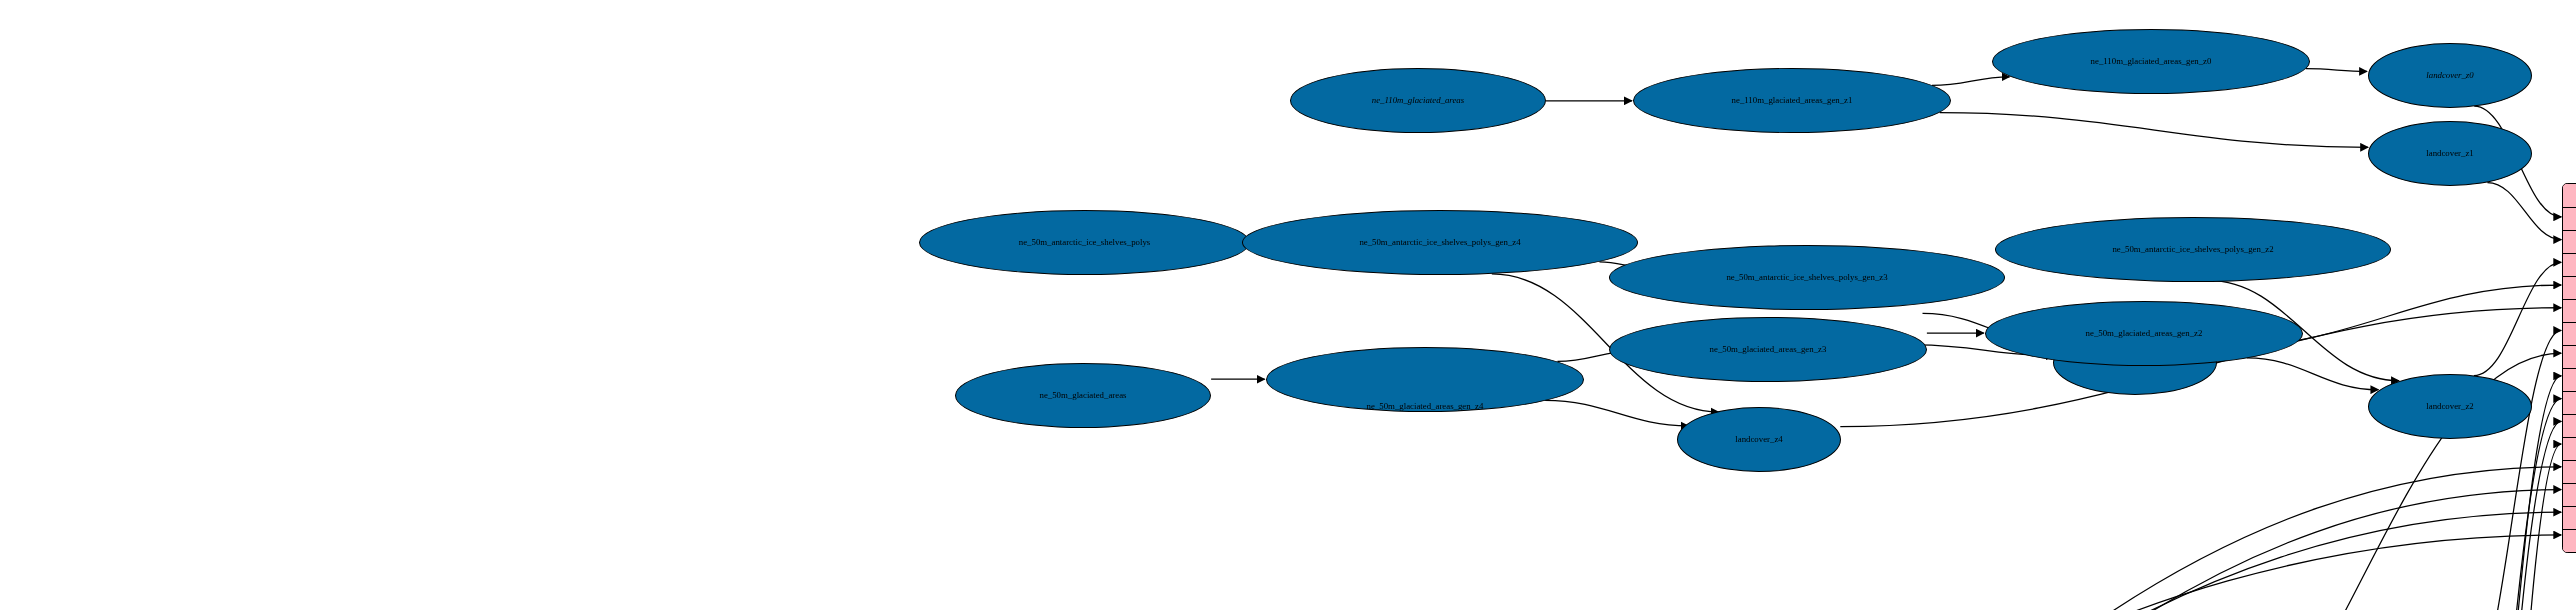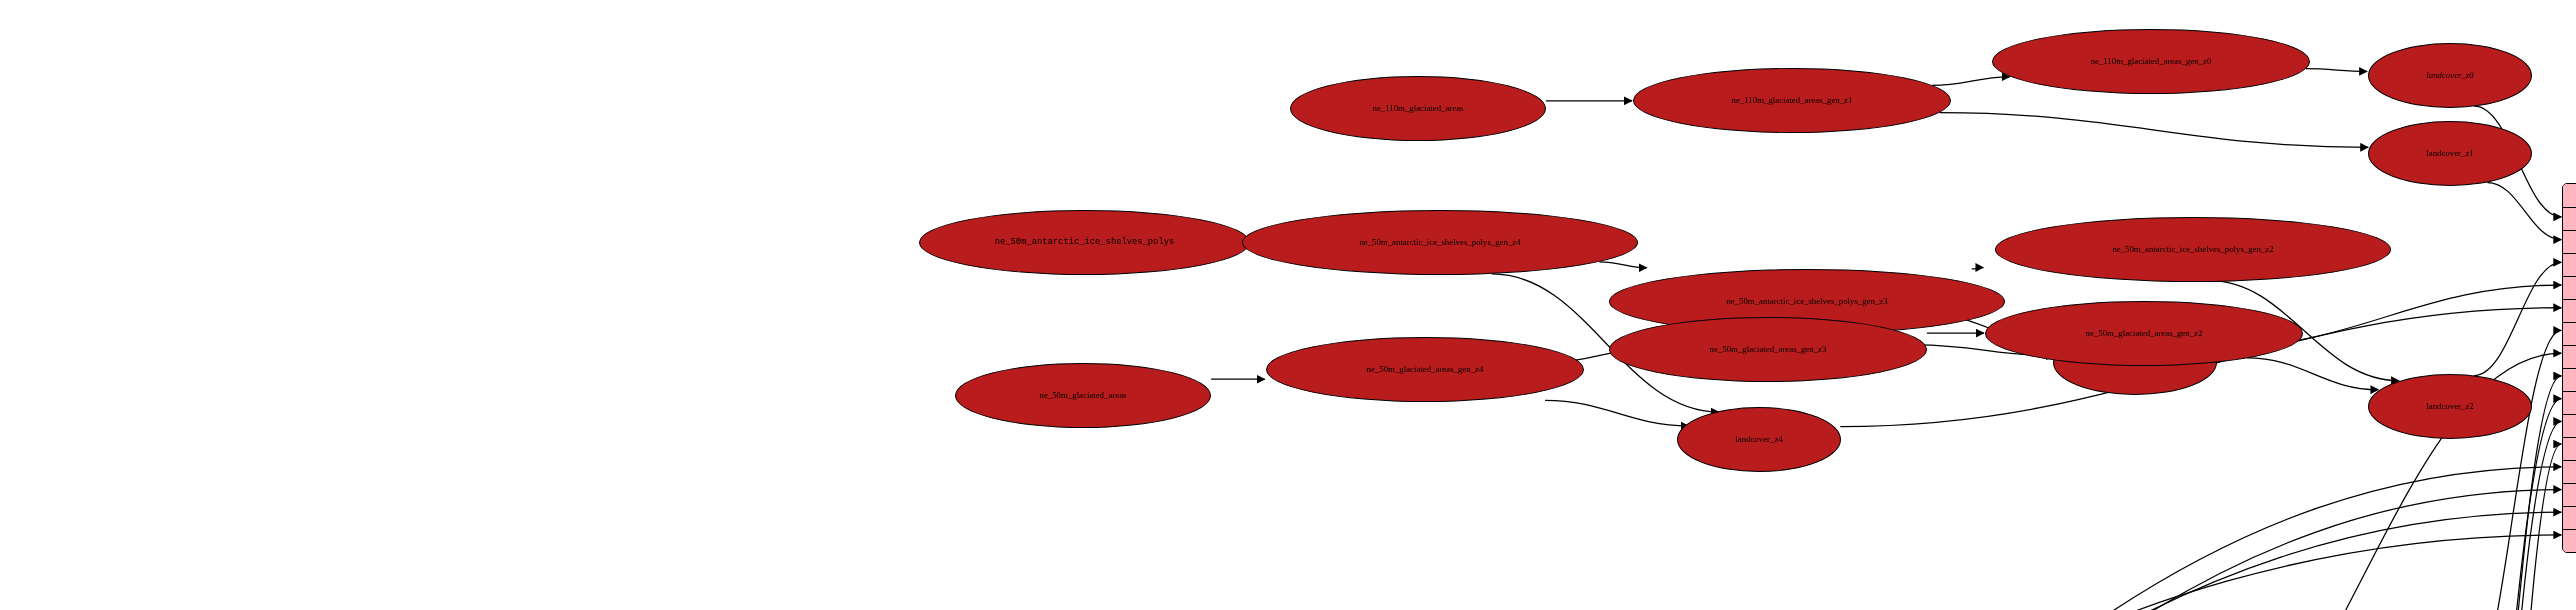--- a/index.html
+++ b/index.html
@@ -30,21 +30,21 @@
     left: 0;
     top: 0;
     width: 2576px;
     height: 611px;
   }
   .node {
     position: absolute;
     box-sizing: border-box;
     border: 0.8px solid #000000;
     border-radius: 50%;
-    background: #b91c1c;
+    background: #0369a1;
     display: flex;
     align-items: center;
     justify-content: center;
     text-align: center;
     color: #000000;
     font-size: 8.8px;
     line-height: 1;
     white-space: nowrap;
     font-family: "Liberation Serif", "DejaVu Serif", serif;
   }
@@ -133,57 +133,57 @@
         <path d="M 4059.2557421133415 1276.0885252088901 C 4106.725486111032 1276.0885252088901, 4124.8091981101525 1291.9514304712761, 4170.278942107843 1291.9514304712761" marker-end="url(#arrow)"></path>
         <path d="M 2721 1638 C 2775.18 1638, 2795.82 1638, 2848 1638" marker-end="url(#arrow)"></path>
         <path d="M 3408 1638 C 3453.36 1638, 3470.64 1638, 3514 1638" marker-end="url(#arrow)"></path>
         <path d="M 3293.375621125008 1591.9430626799494 C 3435.793601841812 1591.9430626799494, 3490.048070686308 1496.9322174812537, 3630.466051403112 1496.9322174812537" marker-end="url(#arrow)"></path>
         <path d="M 3880.155098142315 1583.71984972215 C 4027.944051437054 1583.71984972215, 4084.2446050731446 1359.423053438016, 4230.033558367883 1359.423053438016" marker-end="url(#arrow)"></path>
         <path d="M 4322.898065643771 1254.3058767571806 C 4397.280878073387 1254.3058767571806, 4425.617187570384 580.3500000000001, 4498 580.3500000000001" marker-end="url(#arrow)"></path>
         <path d="M 3797.7944944690944 1410.2311937222687 C 4092.7208067920747 1410.2311937222687, 4205.07368767702 620.2500000000001, 4498 620.2500000000001" marker-end="url(#arrow)"></path>
       </g>
   </svg>
   <div id="node-layer">
-      <div class="node" style="left: 1290px; top: 76px; width: 256px; height: 65px;">
+      <div class="node" style="left: 1290px; top: 68px; width: 256px; height: 65px; font-style: italic;">
         <span>ne_110m_glaciated_areas</span>
       </div>
       <div class="node" style="left: 1633px; top: 68px; width: 318px; height: 65px;">
         <span>ne_110m_glaciated_areas_gen_z1</span>
       </div>
       <div class="node" style="left: 1992px; top: 29px; width: 318px; height: 65px;">
         <span>ne_110m_glaciated_areas_gen_z0</span>
       </div>
       <div class="node" style="left: 2368px; top: 43px; width: 164px; height: 65px; font-style: italic;">
         <span>landcover_z0</span>
       </div>
       <div class="node" style="left: 2368px; top: 121px; width: 164px; height: 65px; text-align: right;">
         <span>landcover_z1</span>
       </div>
-      <div class="node" style="left: 919px; top: 210px; width: 331px; height: 65px; font-family: Liberation Mono, monospace;">
+      <div class="node" style="left: 919px; top: 210px; width: 331px; height: 65px;">
         <span>ne_50m_antarctic_ice_shelves_polys</span>
       </div>
       <div class="node" style="left: 1242px; top: 210px; width: 396px; height: 65px;">
         <span>ne_50m_antarctic_ice_shelves_polys_gen_z4</span>
       </div>
-      <div class="node" style="left: 1609px; top: 269px; width: 396px; height: 65px;">
+      <div class="node" style="left: 1609px; top: 245px; width: 396px; height: 65px;">
         <span>ne_50m_antarctic_ice_shelves_polys_gen_z3</span>
       </div>
       <div class="node" style="left: 1995px; top: 217px; width: 396px; height: 65px;">
         <span>ne_50m_antarctic_ice_shelves_polys_gen_z2</span>
       </div>
       <div class="node" style="left: 2053px; top: 330px; width: 164px; height: 65px;">
         <span>landcover_z3</span>
       </div>
       <div class="node" style="left: 2368px; top: 374px; width: 164px; height: 65px;">
         <span>landcover_z2</span>
       </div>
       <div class="node" style="left: 955px; top: 363px; width: 256px; height: 65px;">
         <span>ne_50m_glaciated_areas</span>
       </div>
-      <div class="node" style="left: 1266px; top: 337px; width: 318px; height: 65px;">
+      <div class="node" style="left: 1266px; top: 347px; width: 318px; height: 65px; align-items: flex-end;">
         <span>ne_50m_glaciated_areas_gen_z4</span>
       </div>
       <div class="node" style="left: 1609px; top: 317px; width: 318px; height: 65px; font-family: Liberation Serif, serif;">
         <span>ne_50m_glaciated_areas_gen_z3</span>
       </div>
       <div class="node" style="left: 1985px; top: 301px; width: 318px; height: 65px;">
         <span>ne_50m_glaciated_areas_gen_z2</span>
       </div>
       <div class="node" style="left: 1677px; top: 407px; width: 164px; height: 65px; text-align: right;">
         <span>landcover_z4</span>

